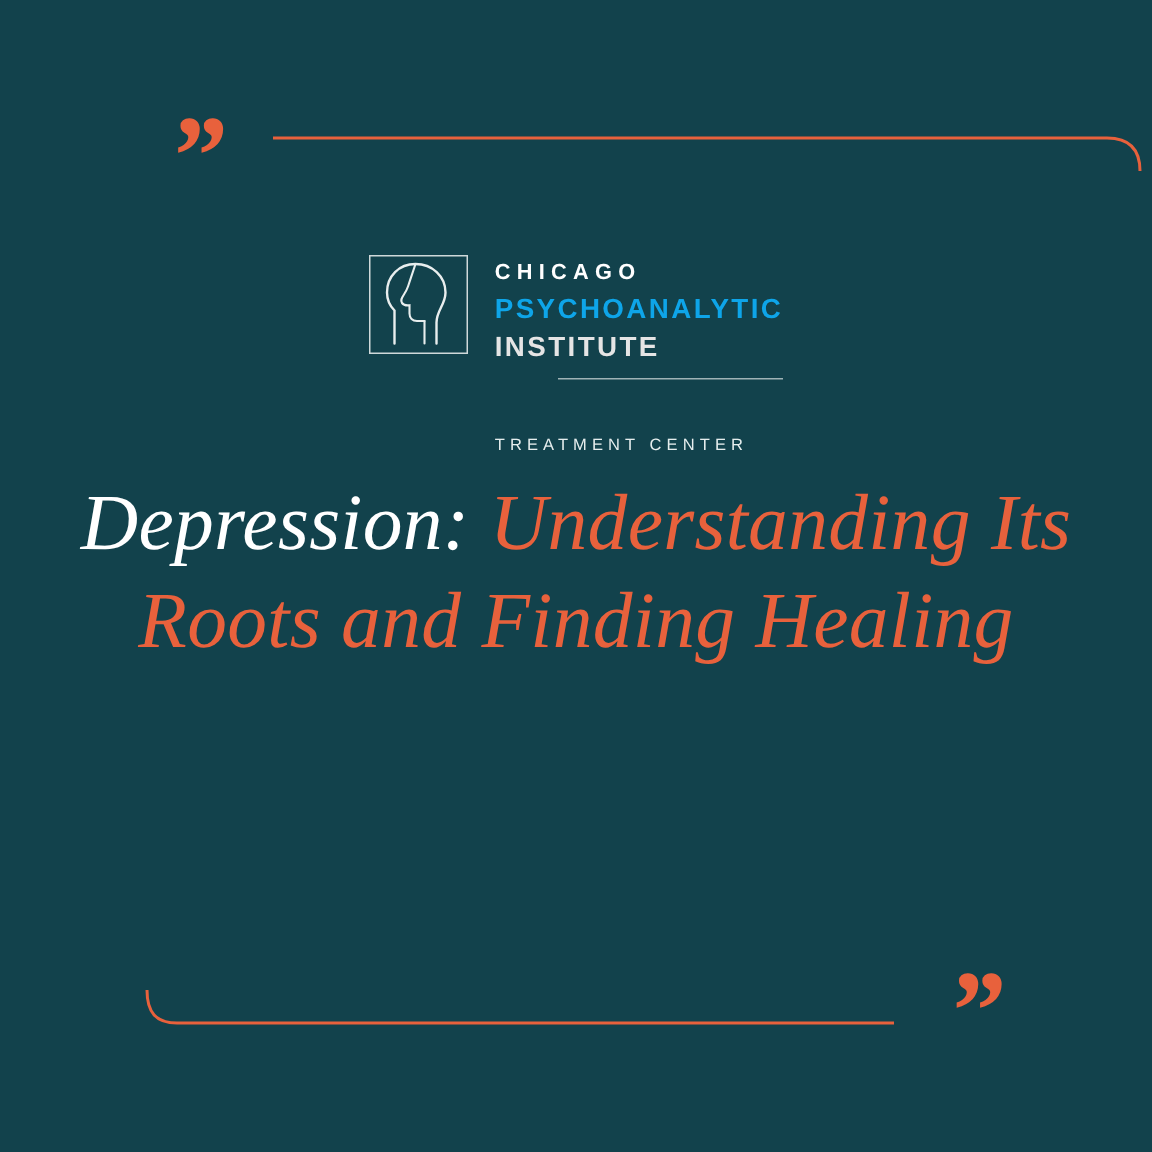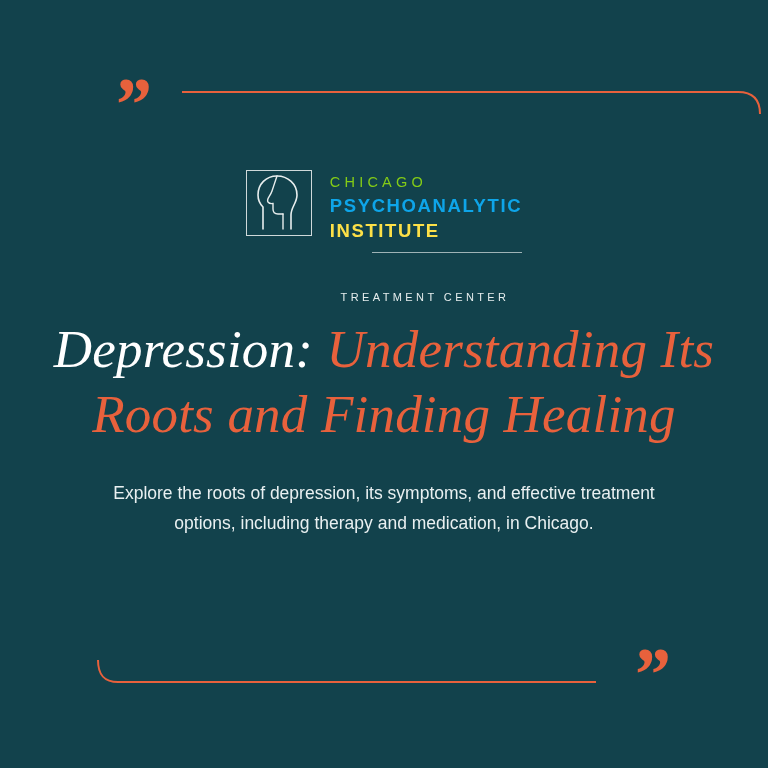--- a/index.html
+++ b/index.html
@@ -103,51 +103,51 @@
     flex: none;
   }
   .logo-mark svg { position: absolute; left: 0; top: 0; }
   .logo-text {
     padding-top: 4px;
     color: #eef3f3;
   }
   .logo-line1 {
     font-size: 14.5px;
     letter-spacing: 4.2px;
-    color: #84cc16;
-    font-weight: 400;
+    color: #ffffff;
+    font-weight: 700;
   }
   .logo-line2 {
     font-size: 18.5px;
     letter-spacing: 1.6px;
     font-weight: 700;
     margin-top: 5px;
     color: #0ea5e9;
   }
   .logo-line3 {
     font-size: 18.5px;
     letter-spacing: 1.6px;
     font-weight: 700;
     margin-top: 3px;
-    color: #fde047;
+    color: #e5e5e5;
   }
   .logo-divider {
     margin-top: 10px;
     margin-bottom: 8px;
     height: 1px;
     background: #9fb3b6;
     width: 150px;
     margin-left: auto;
     margin-right: 0;
   }
   .logo-line4 {
     font-size: 11px;
     letter-spacing: 3.4px;
     color: #e6eeee;
-    text-align: center;
+    text-align: left;
     padding-right: 2px;
     margin-top: 38px;
   }
 
   
   .headline {
     position: absolute;
     top: 317px;
     left: 40px;
     width: 688px;
@@ -205,21 +205,20 @@
         <div class="logo-line4">TREATMENT CENTER</div>
       </div>
     </div>
   </div>
 
   <div class="headline">
     <span class="white">Depression:</span>
     <span class="accent">Understanding Its Roots and Finding Healing</span>
   </div>
 
-  <div class="subtitle">Explore the roots of depression, its symptoms, and effective treatment options, including therapy and medication, in Chicago.</div>
 
   <div class="deco-bottom">
     <div class="rule-bottom">
       <svg width="500" height="26" viewBox="0 0 500 26" fill="none" xmlns="http://www.w3.org/2000/svg">
         <path d="M500 24 H22 C8 24 2 17 2 2" stroke="#e8613c" stroke-width="2" fill="none"></path>
       </svg>
     </div>
     <span class="quote-mark quote-bottom">”</span>
   </div>
 

